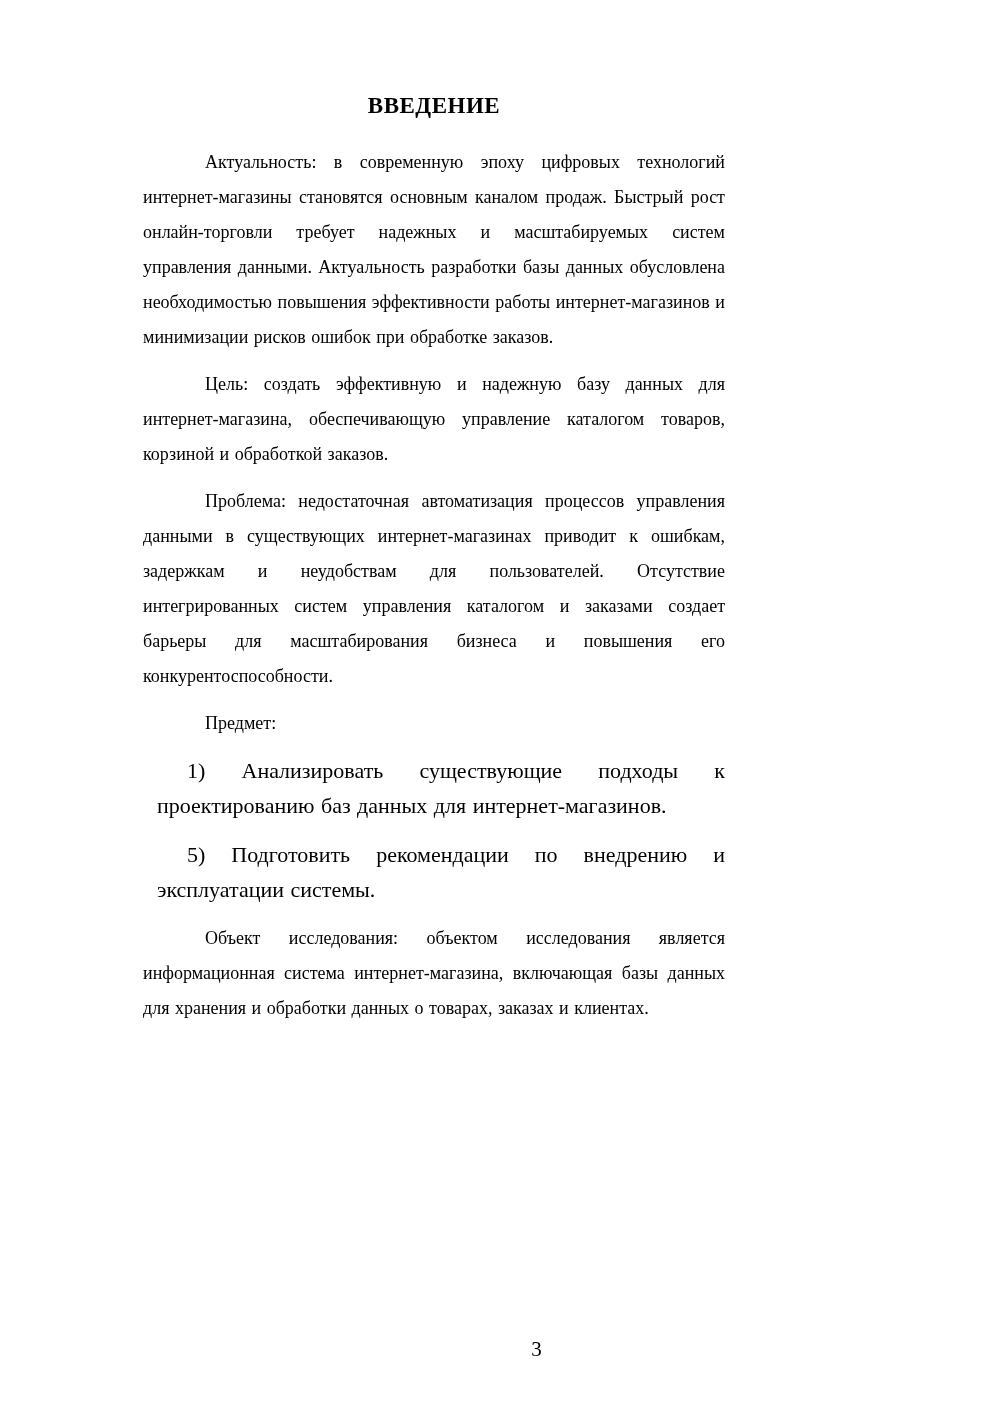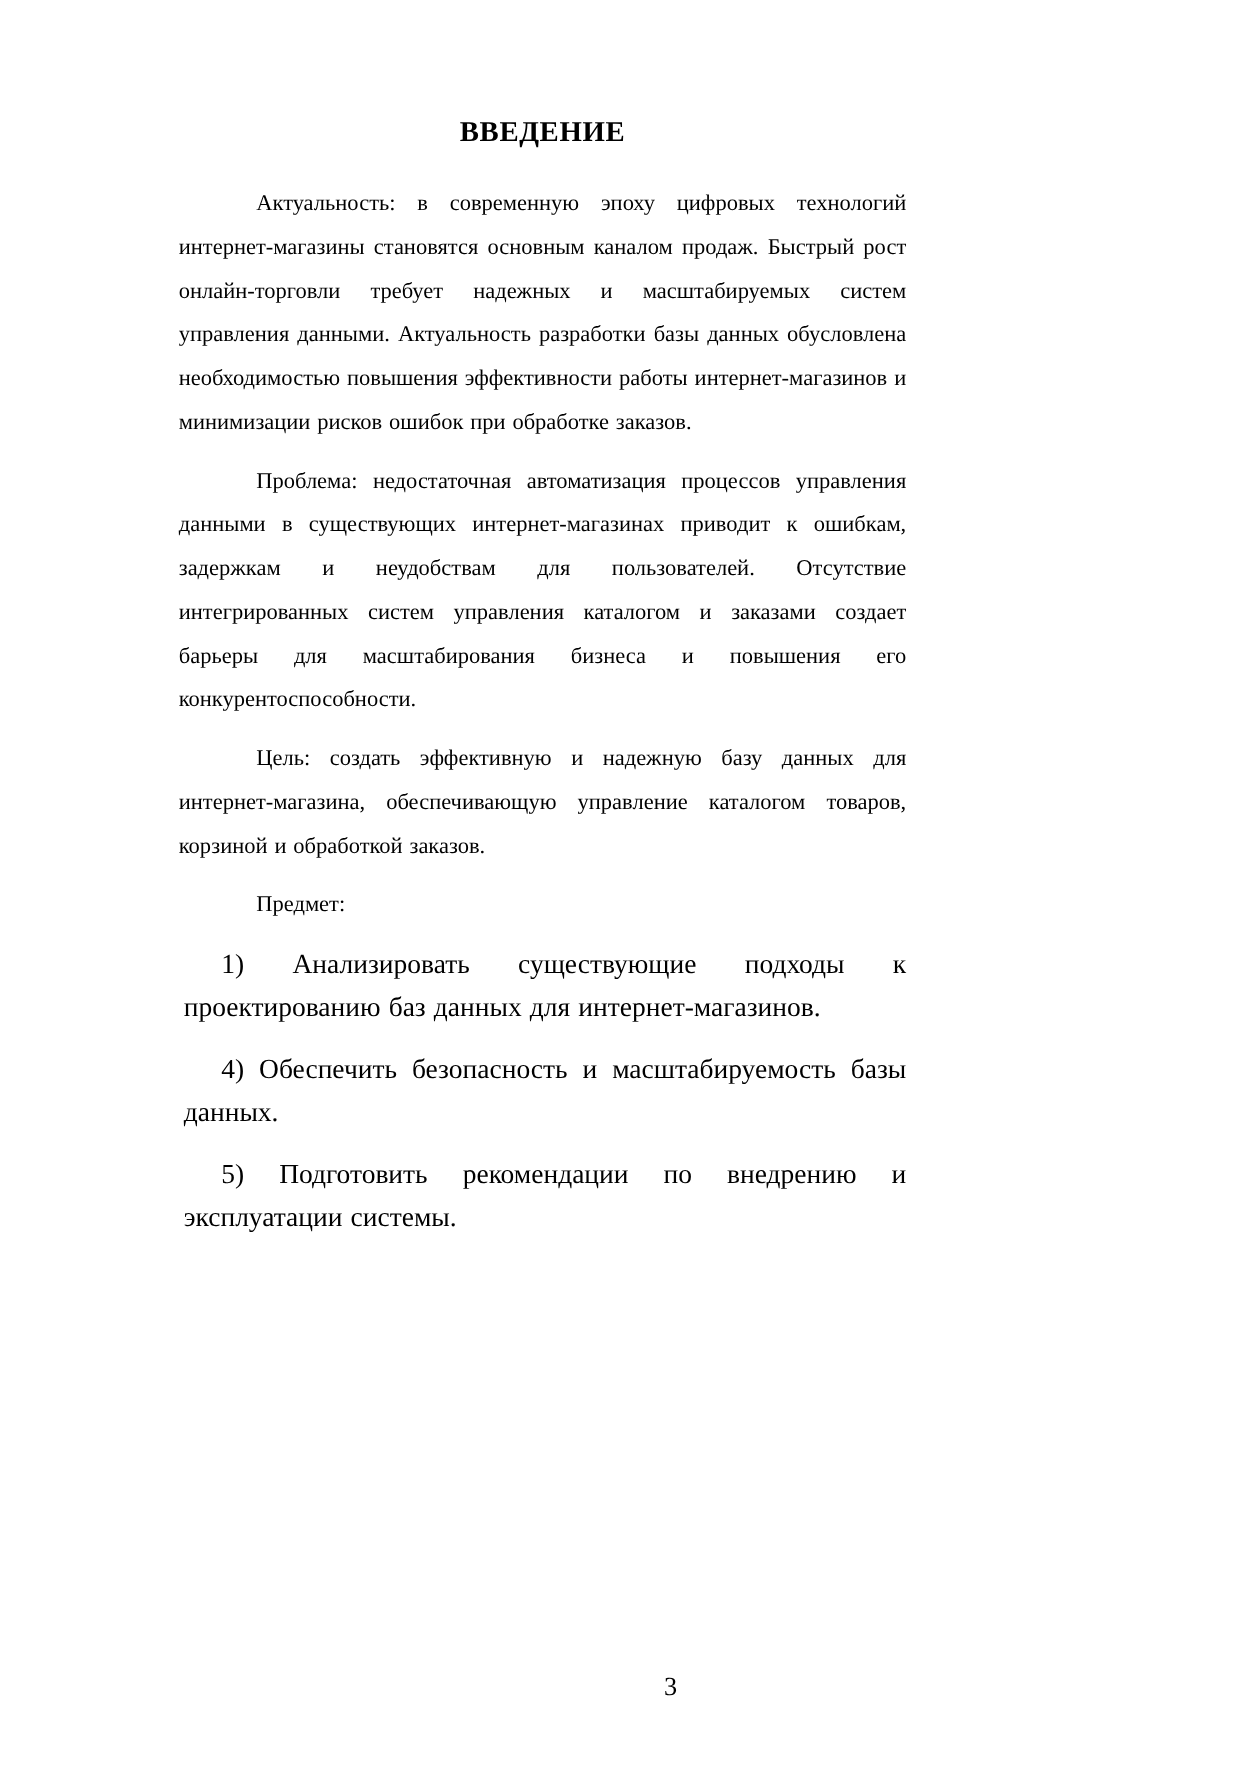--- a/index.html
+++ b/index.html
@@ -37,52 +37,52 @@
     text-align: justify;
     text-indent: 62px;
     margin: 0 0 12px 0;
     word-spacing: 1px;
   }
   .list-item {
     font-size: 22px;
     line-height: 35px;
     text-align: justify;
     text-indent: 30px;
-    margin: 0 0 14px 4px;
+    margin: 0 0 14px 14px;
     word-spacing: 1px;
   }
   .page-number {
     position: absolute;
     left: 143px;
     width: 787px;
     bottom: 52px;
     text-align: center;
     font-size: 21px;
   }
 </style>
 </head>
 <body>
 
 <div class="page">
 
   <h1 class="doc-title">ВВЕДЕНИЕ</h1>
 
   <p class="para">Актуальность: в современную эпоху цифровых технологий интернет-магазины становятся основным каналом продаж. Быстрый рост онлайн-торговли требует надежных и масштабируемых систем управления данными. Актуальность разработки базы данных обусловлена необходимостью повышения эффективности работы интернет-магазинов и минимизации рисков ошибок при обработке заказов.</p>
 
+  <p class="para">Цель: создать эффективную и надежную базу данных для интернет-магазина, обеспечивающую управление каталогом товаров, корзиной и обработкой заказов.</p>
+
   <p class="para">Проблема: недостаточная автоматизация процессов управления данными в существующих интернет-магазинах приводит к ошибкам, задержкам и неудобствам для пользователей. Отсутствие интегрированных систем управления каталогом и заказами создает барьеры для масштабирования бизнеса и повышения его конкурентоспособности.</p>
-
-  <p class="para">Цель: создать эффективную и надежную базу данных для интернет-магазина, обеспечивающую управление каталогом товаров, корзиной и обработкой заказов.</p>
 
   <p class="para">Предмет:</p>
 
   <p class="list-item">1) Анализировать существующие подходы к проектированию баз данных для интернет-магазинов.</p>
 
 
 
-  <p class="list-item">4) Обеспечить безопасность и масштабируемость базы данных.</p>
 
   <p class="list-item">5) Подготовить рекомендации по внедрению и эксплуатации системы.</p>
 
+  <p class="para">Объект исследования: объектом исследования является информационная система интернет-магазина, включающая базы данных для хранения и обработки данных о товарах, заказах и клиентах.</p>
 
 
   <div class="page-number">3</div>
 
 </div>
 
 </body></html>

